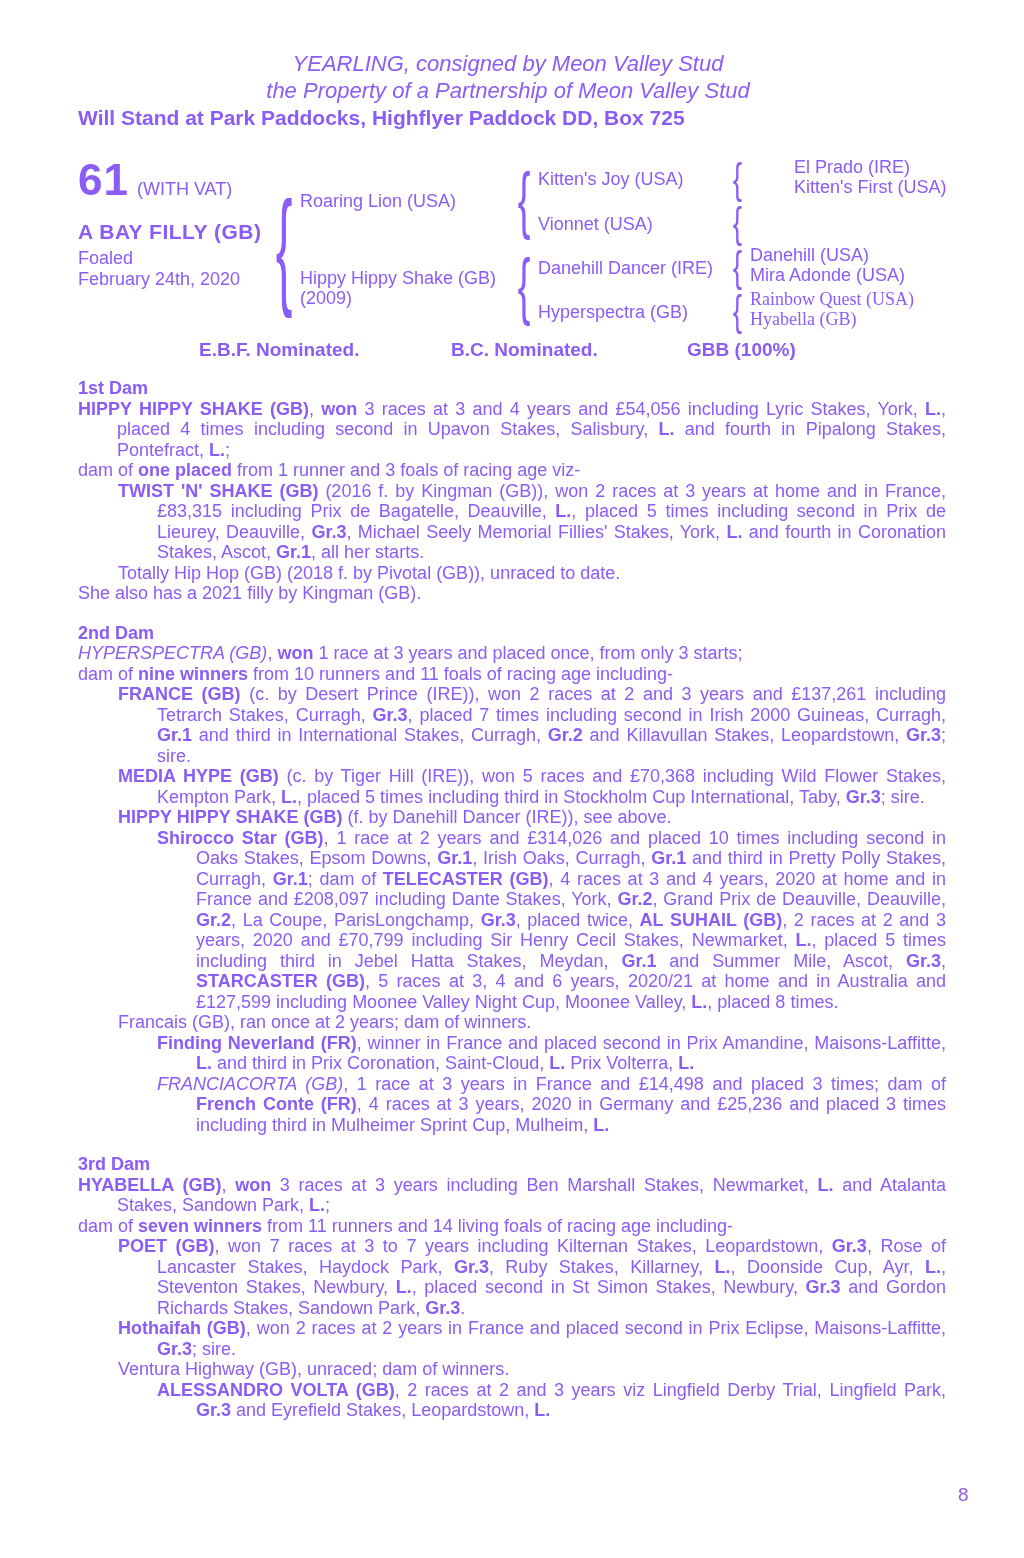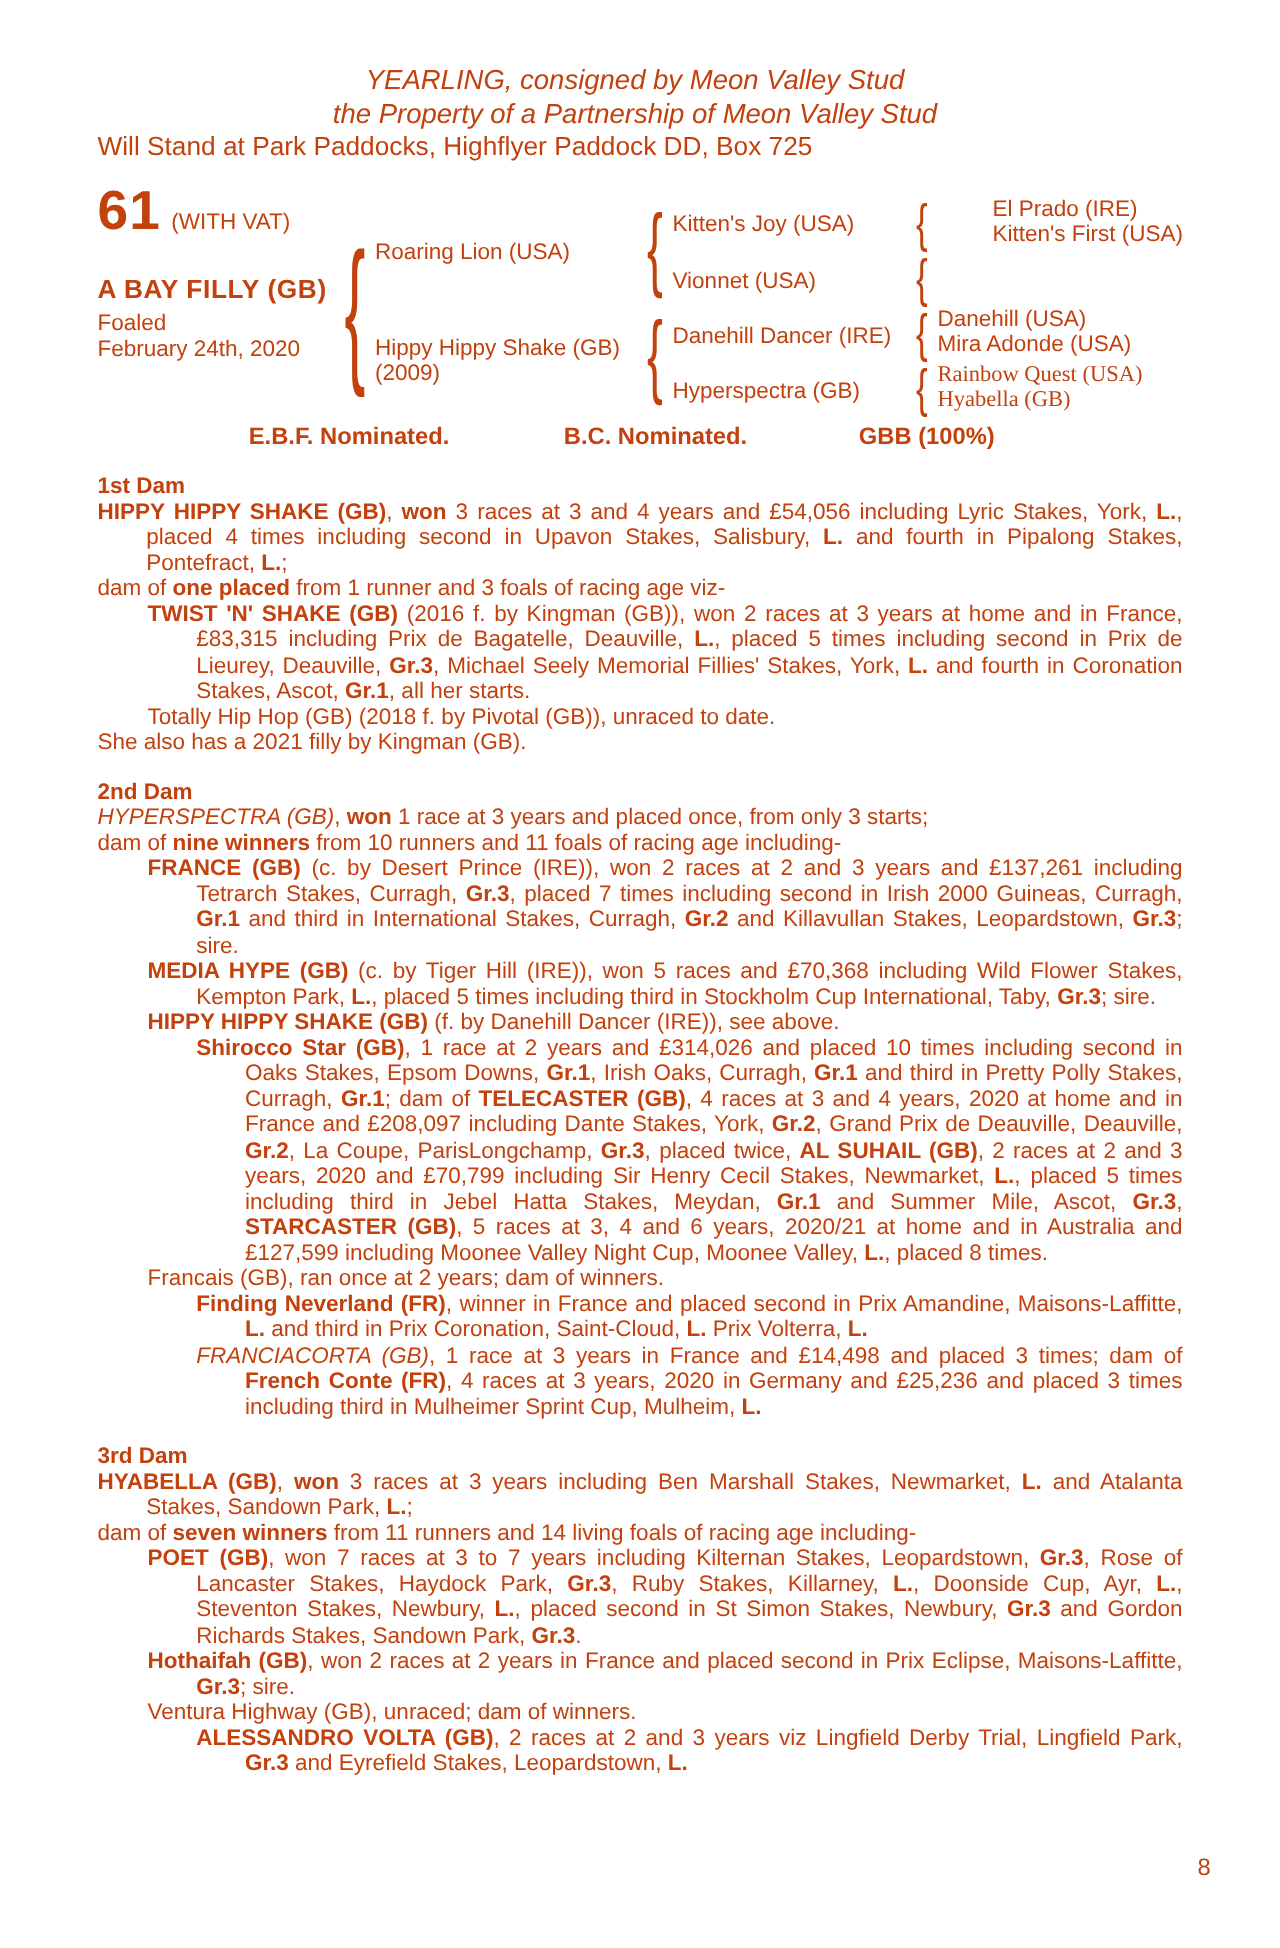--- a/index.html
+++ b/index.html
@@ -1,33 +1,33 @@
 <!DOCTYPE html>
 <html><head>
 <meta charset="utf-8">
 <style>
   html,body{margin:0;padding:0;background:#ffffff;}
   .page{
     position:relative;
     width:1016px;height:1558px;
-    background:#ffffff;color:#c2410c;
+    background:#ffffff;color:#8b5cf6;
     font-family:"Liberation Sans",sans-serif;
     font-size:18px;
     overflow:hidden;
   }
   .header{padding-top:50px;text-align:center;}
   .title-line{font-style:italic;font-size:22px;line-height:27px;}
-  .stand-line{font-weight:normal;font-size:21px;line-height:26px;text-align:left;margin:1px 0 0 78px;}
+  .stand-line{font-weight:bold;font-size:21px;line-height:26px;text-align:left;margin:1px 0 0 78px;}
 
   .content{margin:0 78px;width:868px;}
 
   
   .pedigree{position:relative;height:175px;margin-top:25px;}
   .pedigree > div{position:absolute;line-height:20px;white-space:nowrap;}
-  .lot{left:0;top:3px;}
+  .lot{left:0;top:14px;}
   .lot-number{font-size:44px;font-weight:bold;letter-spacing:1px;}
   .lot-vat{font-size:18px;margin-left:8px;}
   .horse-name{left:0;top:66px;font-weight:bold;font-size:21px;letter-spacing:0.5px;}
   .foaled{left:0;top:92px;}
   .foal-date{left:0;top:113px;}
   .sire{left:222px;top:35px;}
   .dam{left:222px;top:112px;line-height:21px;}
   .g2{left:460px;}
   .g2-0{top:13px;} .g2-1{top:58px;} .g2-2{top:102px;text-align:center;} .g2-3{top:146px;}
   .g3pair{left:672px;line-height:21px;}

